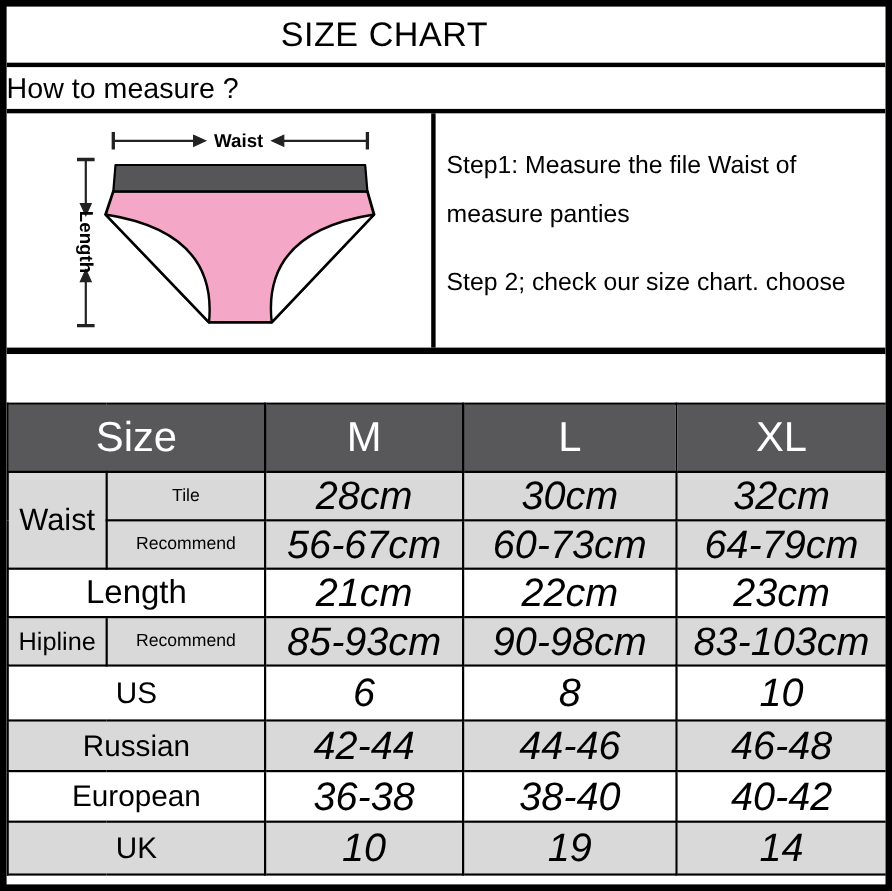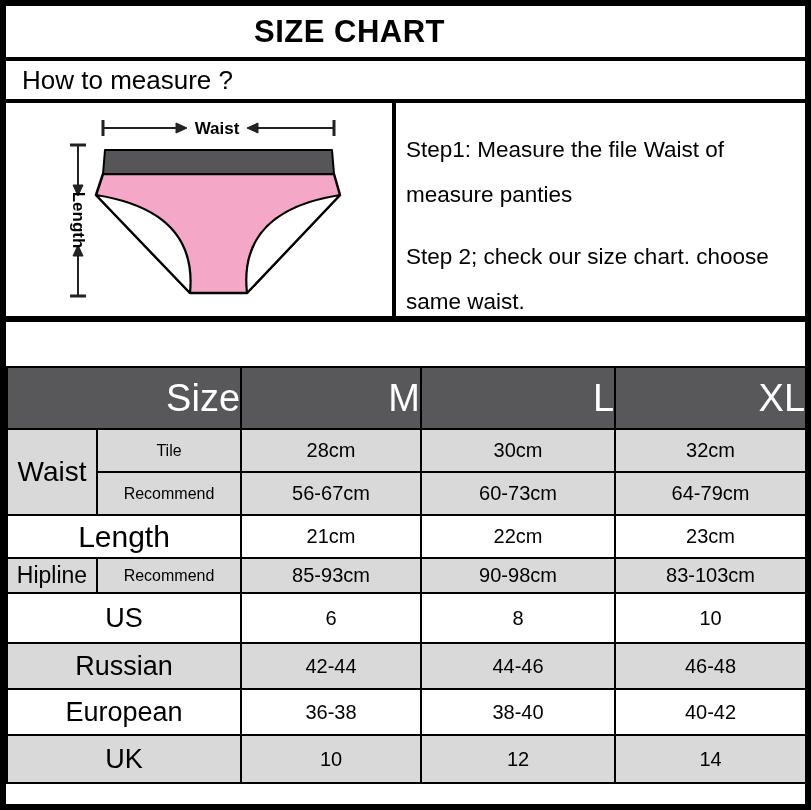--- a/index.html
+++ b/index.html
@@ -14,30 +14,29 @@
     position:relative;
   }
 
   
   .title-bar{
     height:55px;
     border-bottom:4px solid #000;
     display:flex;align-items:center;justify-content:center;
   }
   .title{
-    font-size:31px;font-weight:bold;letter-spacing:.5px;
+    font-size:31px;font-weight:normal;letter-spacing:.5px;
     transform:translateX(-56px);
   }
 
   
   .measure-bar{
     height:42px;
     border-bottom:4px solid #000;
     display:flex;align-items:center;
-    padding-left:16px;
     font-size:26px;
   }
 
   
   .diagram-row{
     height:219px;
     border-bottom:6px solid #000;
     display:flex;
   }
   .diagram-cell{
@@ -70,29 +69,28 @@
     vertical-align:middle;
     padding:0;
     overflow:hidden;
   }
   tr.thead th{
     background:var(--header_bg,#58585a);
     color:var(--header_text,#ffffff);
     font-weight:normal;
     font-size:38px;
     height:62px;
-    text-align:right;
   }
   tr.gray td{background:var(--row_gray,#d9d9d9);}
   tr.white td{background:#ffffff;}
 
   .h43{height:43px;} .h47{height:35px;} .h50{height:50px;}
   .h46{height:46px;} .h48{height:48px;}
 
-  td.val{font-size:20px;}
+  td.val{font-size:36px;font-style:italic;}
   td.sub{font-size:16px;}
   td.waist-lbl{font-size:28px;}
   td.hip-lbl{font-size:23px;}
   td.length-lbl{font-size:30px;}
   td.row-lbl{font-size:27px;}
 </style>
 </head>
 <body>
 
 <div class="frame">
@@ -135,21 +133,20 @@
           <path d="M 334,92 Q 232,108 241,190 Z" fill="#ffffff" stroke-width="2.2"></path>
           <polygon points="99,47 326,47 328,71 97,71" fill="var(--waistband_gray,#565659)" stroke-width="2"></polygon>
         </g>
       </svg>
     </div>
 
     <div class="steps-cell">
       <div>Step1: Measure the file Waist of</div>
       <div>measure panties</div>
       <div class="step-gap">Step 2; check our size chart. choose</div>
-      <div>same waist.</div>
     </div>
   </div>
 
   <div class="gap-row"></div>
 
   <table class="size-table">
     <colgroup>
       <col style="width:90px">
         <col style="width:144px">
       <col style="width:180px">
@@ -203,19 +200,19 @@
     </tr>
     <tr class="white h46">
       <td colspan="2" class="row-lbl">European</td>
       <td class="val">36-38</td>
       <td class="val">38-40</td>
       <td class="val">40-42</td>
     </tr>
     <tr class="gray h48">
       <td colspan="2" class="row-lbl">UK</td>
       <td class="val">10</td>
-      <td class="val">12</td>
+      <td class="val">19</td>
       <td class="val">14</td>
     </tr>
   </tbody>
     </table>
 
 </div>
 
 </body></html>

